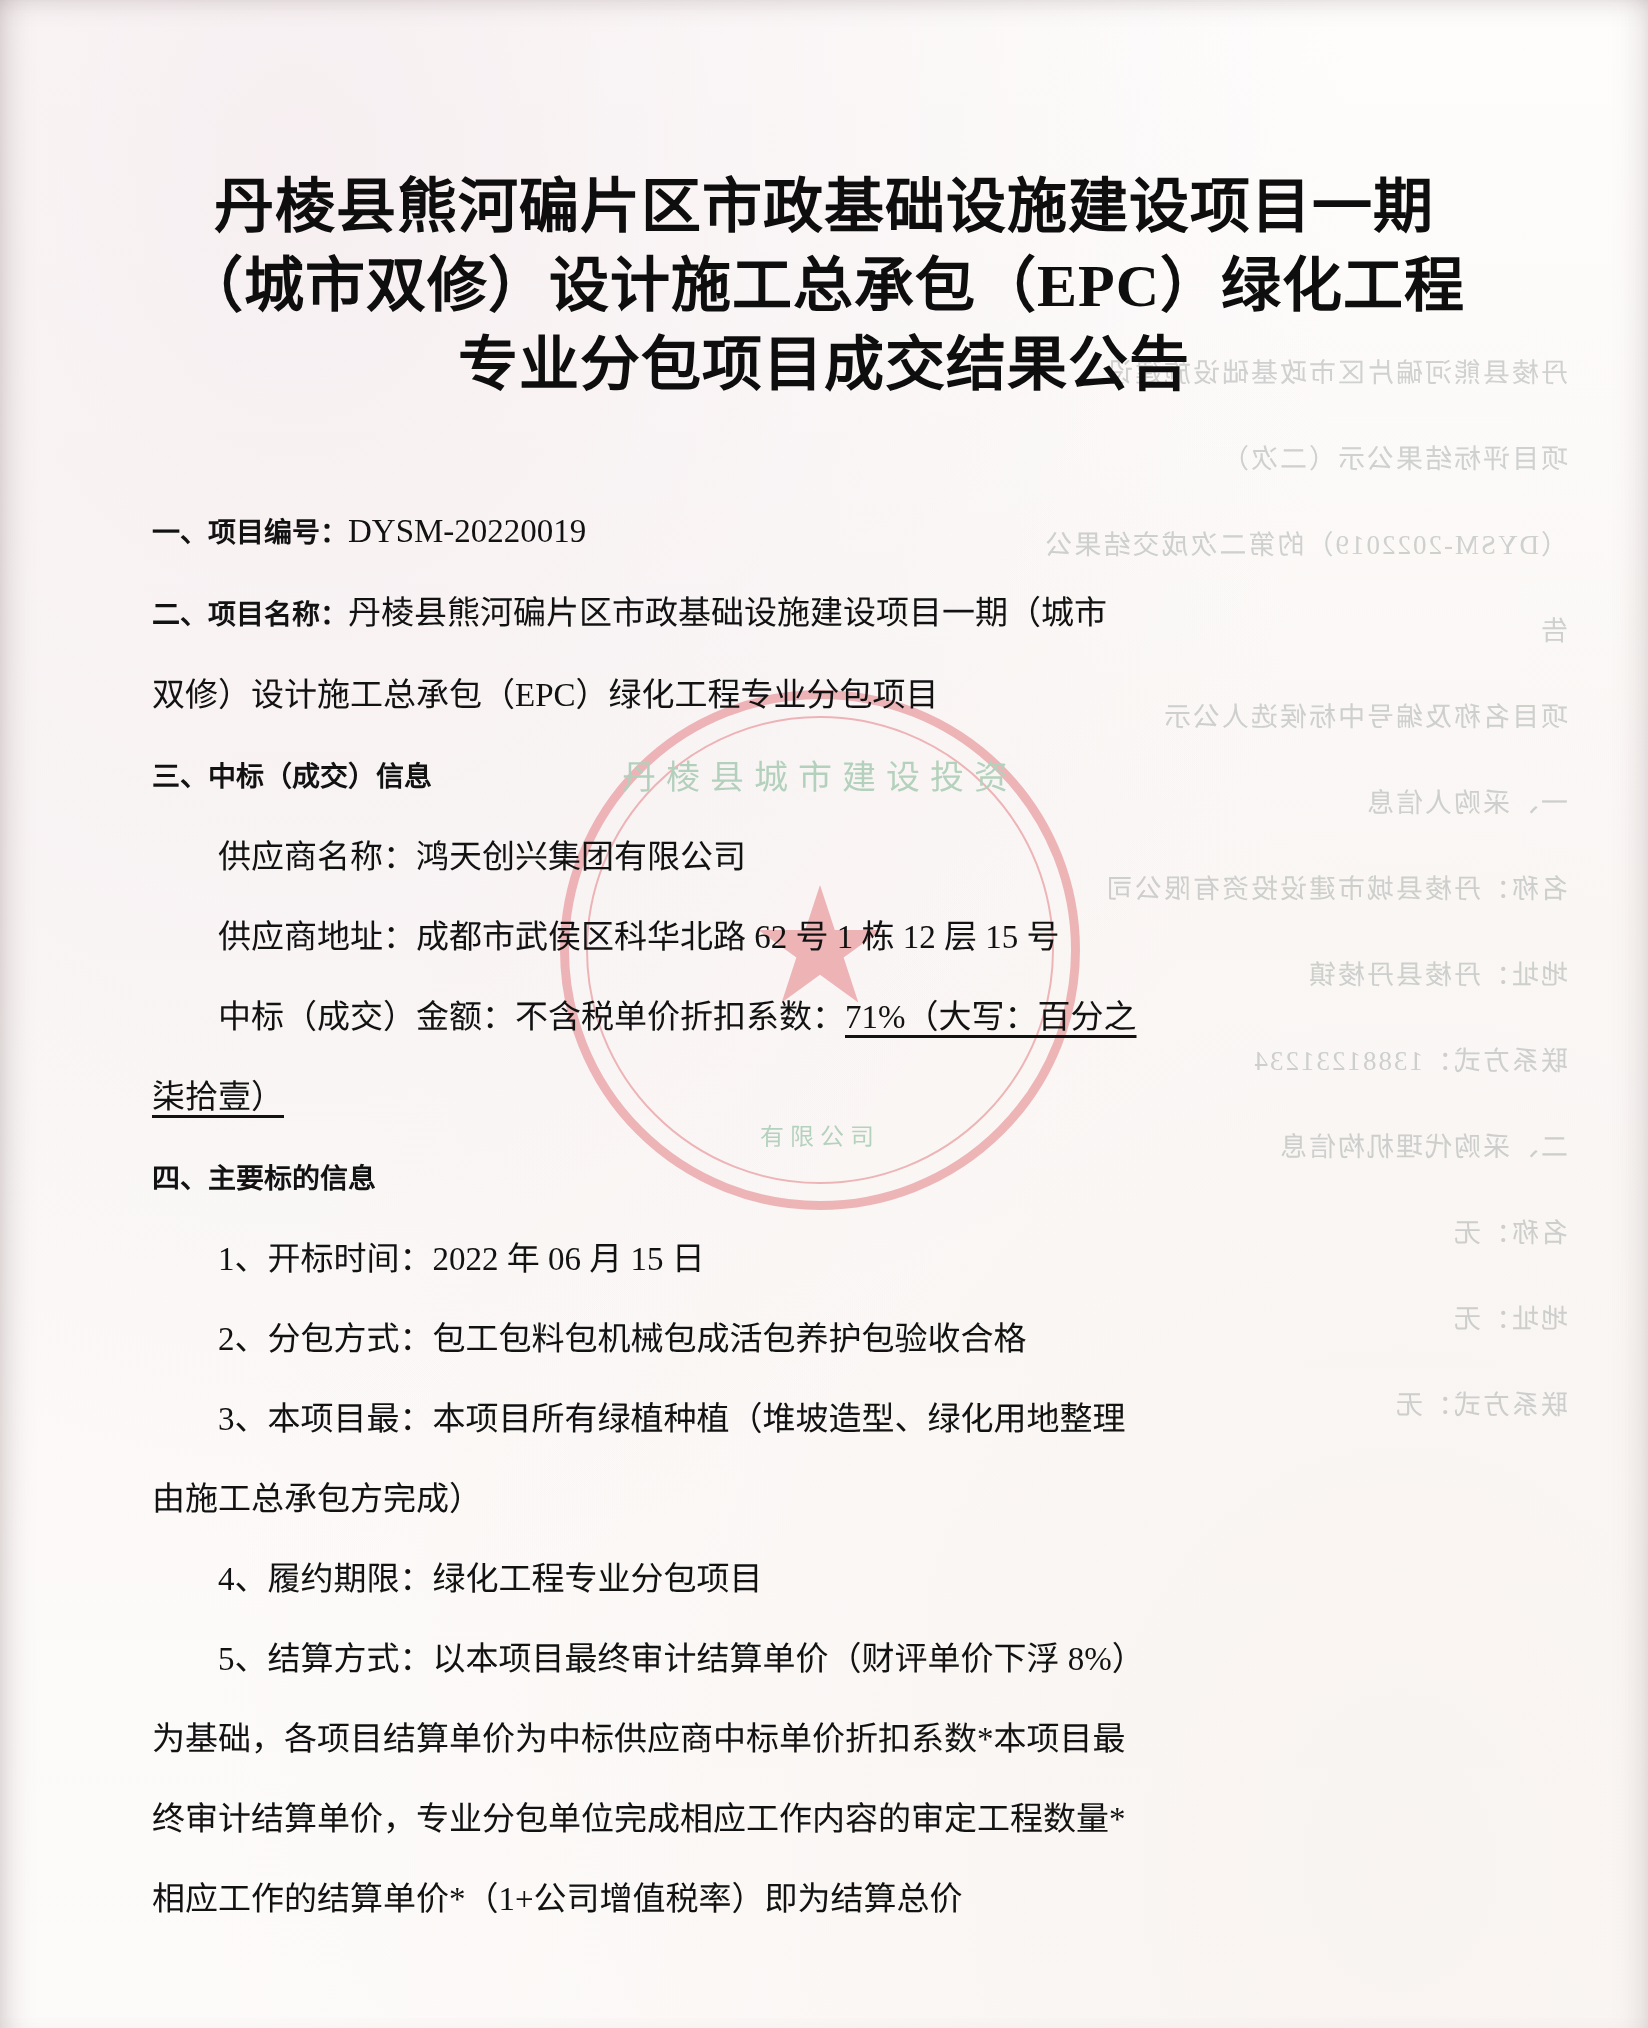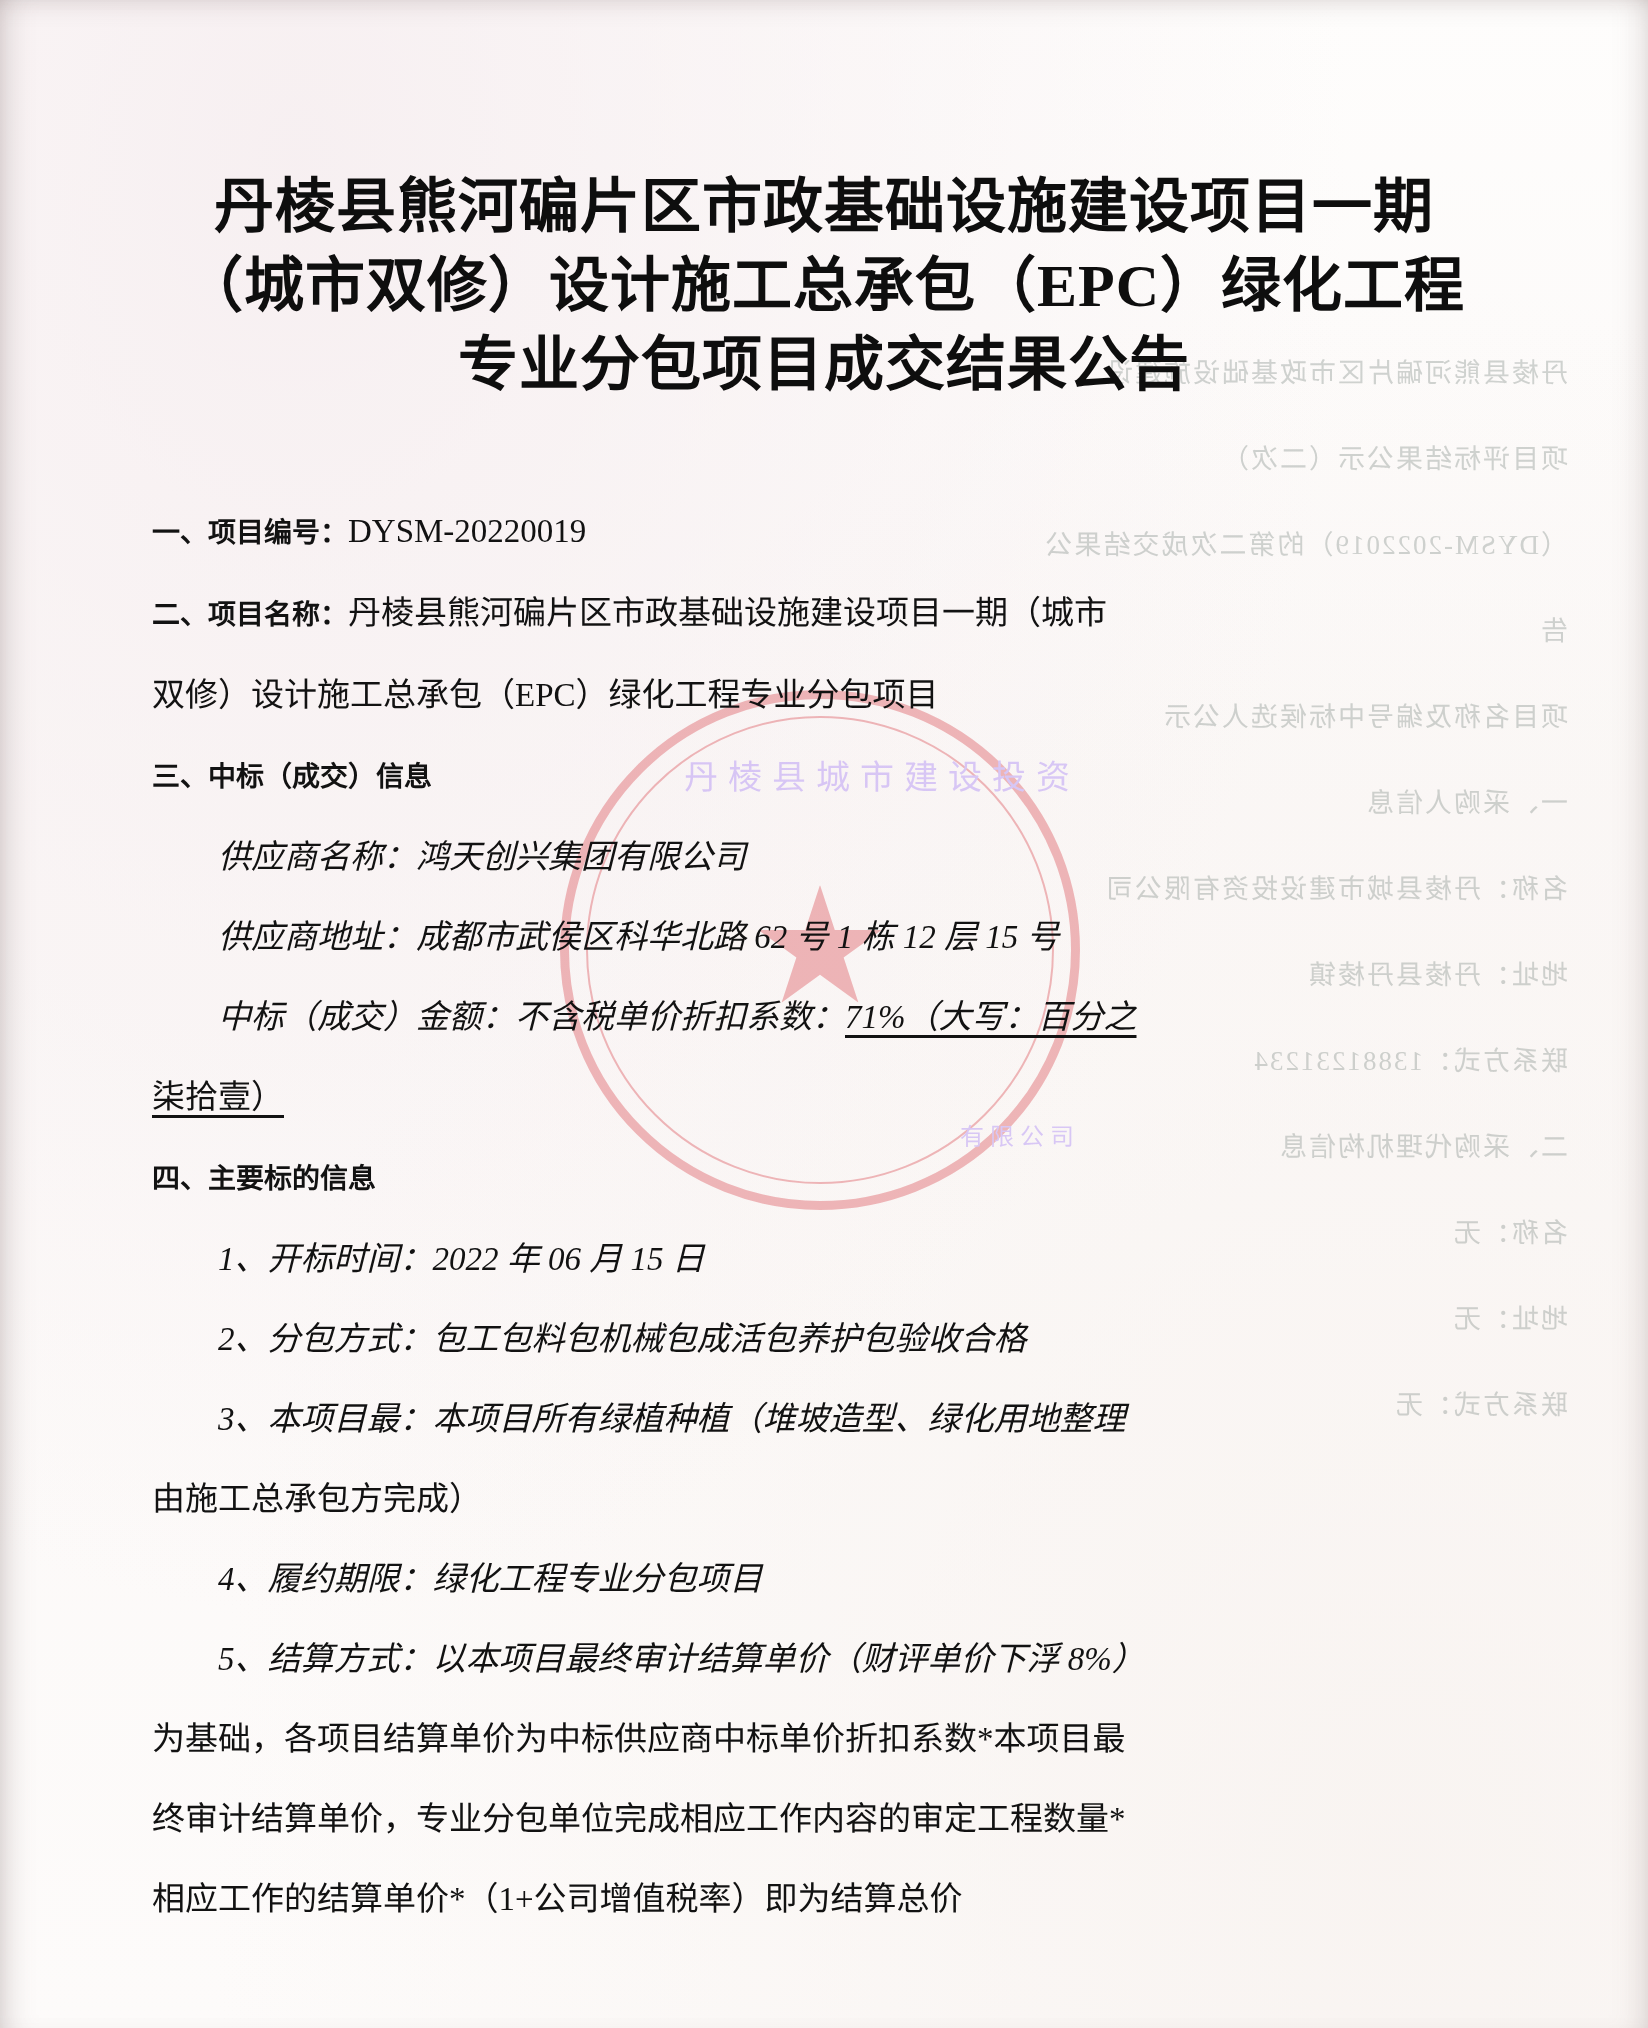--- a/index.html
+++ b/index.html
@@ -64,22 +64,22 @@
     left: 50%;
     top: 50%;
     transform: translate(-50%, -50%);
     font-size: 132px;
     color: #d2202a;
     line-height: 1;
   }
   .seal .seal-top, .seal .seal-bottom {
     position: absolute;
     left: 0; right: 0;
-    text-align: right;
-    color: #8b5cf6;
+    text-align: center;
+    color: #15803d;
     font-family: "Liberation Serif", "DejaVu Serif", serif;
     letter-spacing: 10px;
   }
   .seal .seal-top { top: 60px; font-size: 34px; }
   .seal .seal-bottom { bottom: 58px; font-size: 24px; letter-spacing: 6px; }
 
   
   .bleed {
     position: absolute;
     right: 80px;
@@ -118,21 +118,21 @@
   }
   .sec-heading {
     font-weight: bold;
     font-size: 28px;
     margin-top: 2px;
   }
   .para {
     text-align: justify;
     text-justify: inter-ideograph;
   }
-  .indent2 { padding-left: 66px; font-style: italic; }
+  .indent2 { padding-left: 66px; }
   .hang { padding-left: 0; }
   .u { text-decoration: underline; text-underline-offset: 7px; }
   .reg { font-weight: normal; font-family: Liberation Serif, serif; }
 </style>
 </head>
 <body>
 
 <div class="page">
   <div class="paper-tint"></div>
 

